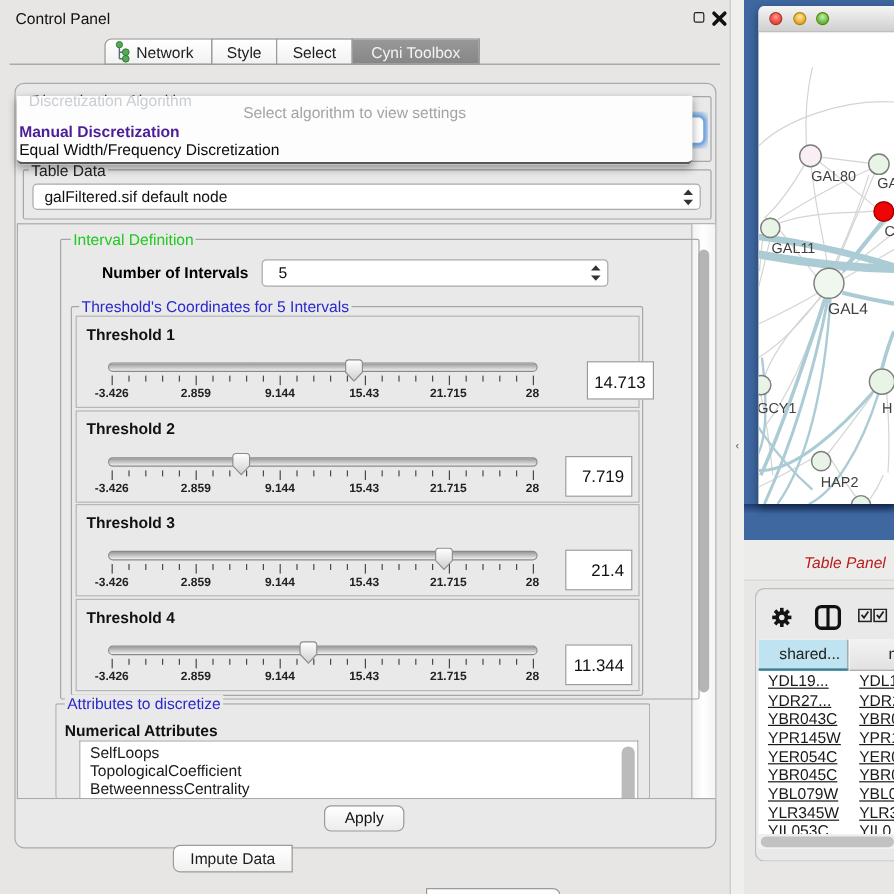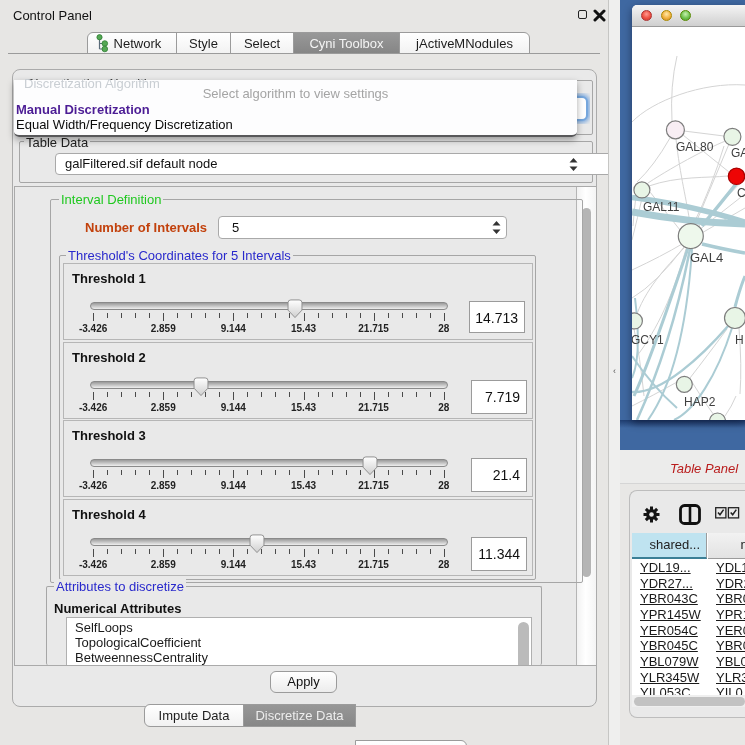--- a/index.html
+++ b/index.html
@@ -34,47 +34,46 @@
   <div class="tab" style="left:87px;width:90px;border-radius:6px 0 0 0;">&nbsp;&nbsp;&nbsp;Network</div>
   <svg class="abs" style="left:95px;top:33px;" width="14" height="20" viewBox="0 0 14 20">
       <path d="M4.5 4 V16 M4.5 10.5 H8.5 M4.5 16 H8.5" stroke="#5a6b7a" stroke-width="1.2" fill="none"></path>
       <circle cx="4.5" cy="4.2" r="2.6" fill="#55a855" stroke="#2e7d32" stroke-width="0.8"></circle>
       <circle cx="9.8" cy="10.5" r="2.8" fill="#55a855" stroke="#2e7d32" stroke-width="0.8"></circle>
       <circle cx="9.8" cy="16" r="2.8" fill="#55a855" stroke="#2e7d32" stroke-width="0.8"></circle>
     </svg>
   <div class="tab" style="left:176px;width:55px;">Style</div>
   <div class="tab" style="left:230px;width:64px;">Select</div>
   <div class="tab tabsel" style="left:293px;width:107px;">Cyni Toolbox</div>
-  <div class="tab" style="left:399px;width:131px;border-radius:0 6px 0 0;">jActiveMNodules</div>
 
   <div class="abs" style="left:12px;top:69px;width:585px;height:638px;background:#e9e9e9;border:1px solid #ababab;border-radius:8px;box-sizing:border-box;"></div>
 
   <div class="groupbox" style="left:19px;top:80px;width:574px;height:55px;"></div>
   <div class="grouplabel" style="left:24px;top:76px;color:#333;">Discretization Algorithm</div>
 
   <div class="abs" style="left:540px;top:93px;width:50px;height:31px;overflow:hidden;">
     <div style="position:absolute;left:-200px;top:3px;width:248px;height:25px;background:#fff;border:2px solid #76a7dd;border-radius:6px;box-shadow:0 0 4px 2px rgba(100,155,220,0.8);box-sizing:border-box;"></div>
   </div>
 
   <div class="groupbox" style="left:19px;top:141px;width:574px;height:42px;"></div>
   <div class="grouplabel" style="left:24px;top:135px;color:#222;">Table Data</div>
-  <div class="combo" style="left:27px;top:153px;width:557px;height:22px;line-height:20px;padding-left:9px;margin-left:28px;">galFiltered.sif default node</div>
+  <div class="combo" style="left:27px;top:153px;width:557px;height:22px;line-height:20px;padding-left:9px;">galFiltered.sif default node</div>
   <svg class="abs" style="left:568px;top:157px;" width="11" height="15" viewBox="0 0 11 15">
       <path d="M1.5 5.5 L5.5 1 L9.5 5.5 Z M1.5 9.5 L5.5 14 L9.5 9.5 Z" fill="#333"></path>
     </svg>
 
   <div class="abs" style="left:14px;top:186px;width:582px;height:480px;border:1px solid #aaaaaa;background:#e9e9e9;box-sizing:border-box;"></div>
 
   <div class="abs" style="left:576px;top:187px;width:20px;height:478px;background:linear-gradient(90deg,#f2f2f2,#ffffff 45%,#f4f4f4);border-left:1px solid #b5b5b5;box-sizing:border-box;"></div>
   <div class="abs" style="left:582px;top:208px;width:9px;height:369px;background:#b5b5b5;border-radius:5px;"></div>
 
   <div class="groupbox" style="left:50px;top:199px;width:533px;height:384px;border-color:#a6a6a6;"></div>
   <div class="grouplabel" style="left:59px;top:192px;color:#1fc81f;">Interval Definition</div>
 
-  <div class="abs" style="left:85px;top:220px;font-size:13px;font-weight:bold;color:#c2410c;">Number of Intervals</div>
+  <div class="abs" style="left:85px;top:220px;font-size:13px;font-weight:bold;color:#000000;">Number of Intervals</div>
   <div class="combo" style="left:218px;top:216px;width:289px;height:23px;line-height:21px;padding-left:13px;">5</div>
   <svg class="abs" style="left:491px;top:220px;" width="11" height="15" viewBox="0 0 11 15">
       <path d="M1.5 5.5 L5.5 1 L9.5 5.5 Z M1.5 9.5 L5.5 14 L9.5 9.5 Z" fill="#333"></path>
     </svg>
 
   <div class="groupbox" style="left:59px;top:255px;width:477px;height:325px;"></div>
   <div class="grouplabel" style="left:66px;top:248px;color:#2929cc;">Threshold's Coordinates for 5 Intervals</div>
 
   <div id="thrs">
       <div class="thr" style="top:263px;">
@@ -114,21 +113,21 @@
         <div style="position:absolute;left:349.7px;top:59px;width:60px;text-align:center;font-size:10px;font-weight:bold;color:#222;">28</div>
     <svg style="position:absolute;left:222.9px;top:34.5px;" width="16" height="19.5" viewBox="0 0 17 21">
           <path d="M1 4 Q1 1 4 1 L13 1 Q16 1 16 4 L16 12 L8.5 20 L1 12 Z" fill="url(#g0)" stroke="#8a8a8a" stroke-width="1"></path>
           <defs>
             <linearGradient id="g0" x1="0" y1="0" x2="0" y2="1">
               <stop offset="0" stop-color="#ffffff"></stop>
               <stop offset="1" stop-color="#cfcfcf"></stop>
             </linearGradient>
           </defs>
         </svg>
-    <div class="tbox" style="left:405px;top:37px;width:56px;height:32px;line-height:32px;padding-right:6px;">14.713</div>
+    <div class="tbox" style="left:425px;top:37px;width:56px;height:32px;line-height:32px;padding-right:6px;">14.713</div>
   </div>
   <div class="thr" style="top:341.5px;">
     <div class="thrlabel">Threshold 2</div>
     <div style="position:absolute;left:26px;top:38px;width:358px;height:8px;border-radius:4px;background:linear-gradient(#9a9a9a,#c4c4c4 50%,#efefef);border:1px solid #8a8a8a;box-sizing:border-box;"></div>
     <div style="position:absolute;left:29.1px;top:49px;width:1px;height:8px;background:#4a4a4a;"></div>
         <div style="position:absolute;left:43.1px;top:49px;width:1px;height:5px;background:#4a4a4a;"></div>
         <div style="position:absolute;left:57.1px;top:49px;width:1px;height:5px;background:#4a4a4a;"></div>
         <div style="position:absolute;left:71.1px;top:49px;width:1px;height:5px;background:#4a4a4a;"></div>
         <div style="position:absolute;left:85.2px;top:49px;width:1px;height:5px;background:#4a4a4a;"></div>
         <div style="position:absolute;left:99.2px;top:49px;width:1px;height:8px;background:#4a4a4a;"></div>
@@ -269,21 +268,20 @@
   <div class="abs" style="left:66px;top:617px;width:466px;height:48px;background:#fff;border:1px solid #b0b0b0;border-bottom:none;box-sizing:border-box;overflow:hidden;">
      <div style="font-size:13px;color:#1a1a1a;padding-left:8px;line-height:14.8px;padding-top:3px;">SelfLoops<br>TopologicalCoefficient<br>BetweennessCentrality</div>
      <div style="position:absolute;right:2px;top:4px;width:11px;height:60px;background:#bbbbbb;border-radius:6px;"></div>
   </div>
 
   <div class="abs" style="left:15px;top:666px;width:560px;height:6px;background:#e9e9e9;"></div>
 
   <div class="abs" style="left:270px;top:671px;width:67px;height:22px;background:linear-gradient(#ffffff,#ececec);border:1px solid #9b9b9b;border-radius:6px;box-sizing:border-box;font-size:13px;color:#111;text-align:center;line-height:20px;">Apply</div>
 
   <div class="bottab" style="left:144px;width:100px;border-radius:6px 0 0 6px;">Impute Data</div>
-  <div class="bottab" style="left:243px;width:113px;background:linear-gradient(#979797,#878787);color:#ededed;">Discretize Data</div>
   <div class="bottab" style="left:355px;width:112px;border-radius:0 6px 6px 0;margin-top:36px;">Infer Network</div>
 
   <div class="abs" style="left:608px;top:0;width:12px;height:745px;background:#efefee;border-left:1px solid #c6c6c4;"></div>
   <div class="abs" style="left:613px;top:366px;font-size:9px;color:#555;">‹</div>
 
   <div class="abs" style="left:620px;top:0;width:125px;height:450px;background:#3f68a1;"></div>
 
   <div class="abs" style="left:620px;top:420px;width:125px;height:8px;background:linear-gradient(#1e3c6e,#3f68a1);"></div>
 
   <div class="abs" style="left:632px;top:5px;width:113px;height:415px;background:#ffffff;border-radius:5px 0 0 0;box-shadow:0 3px 8px rgba(0,0,20,0.45);overflow:hidden;">

